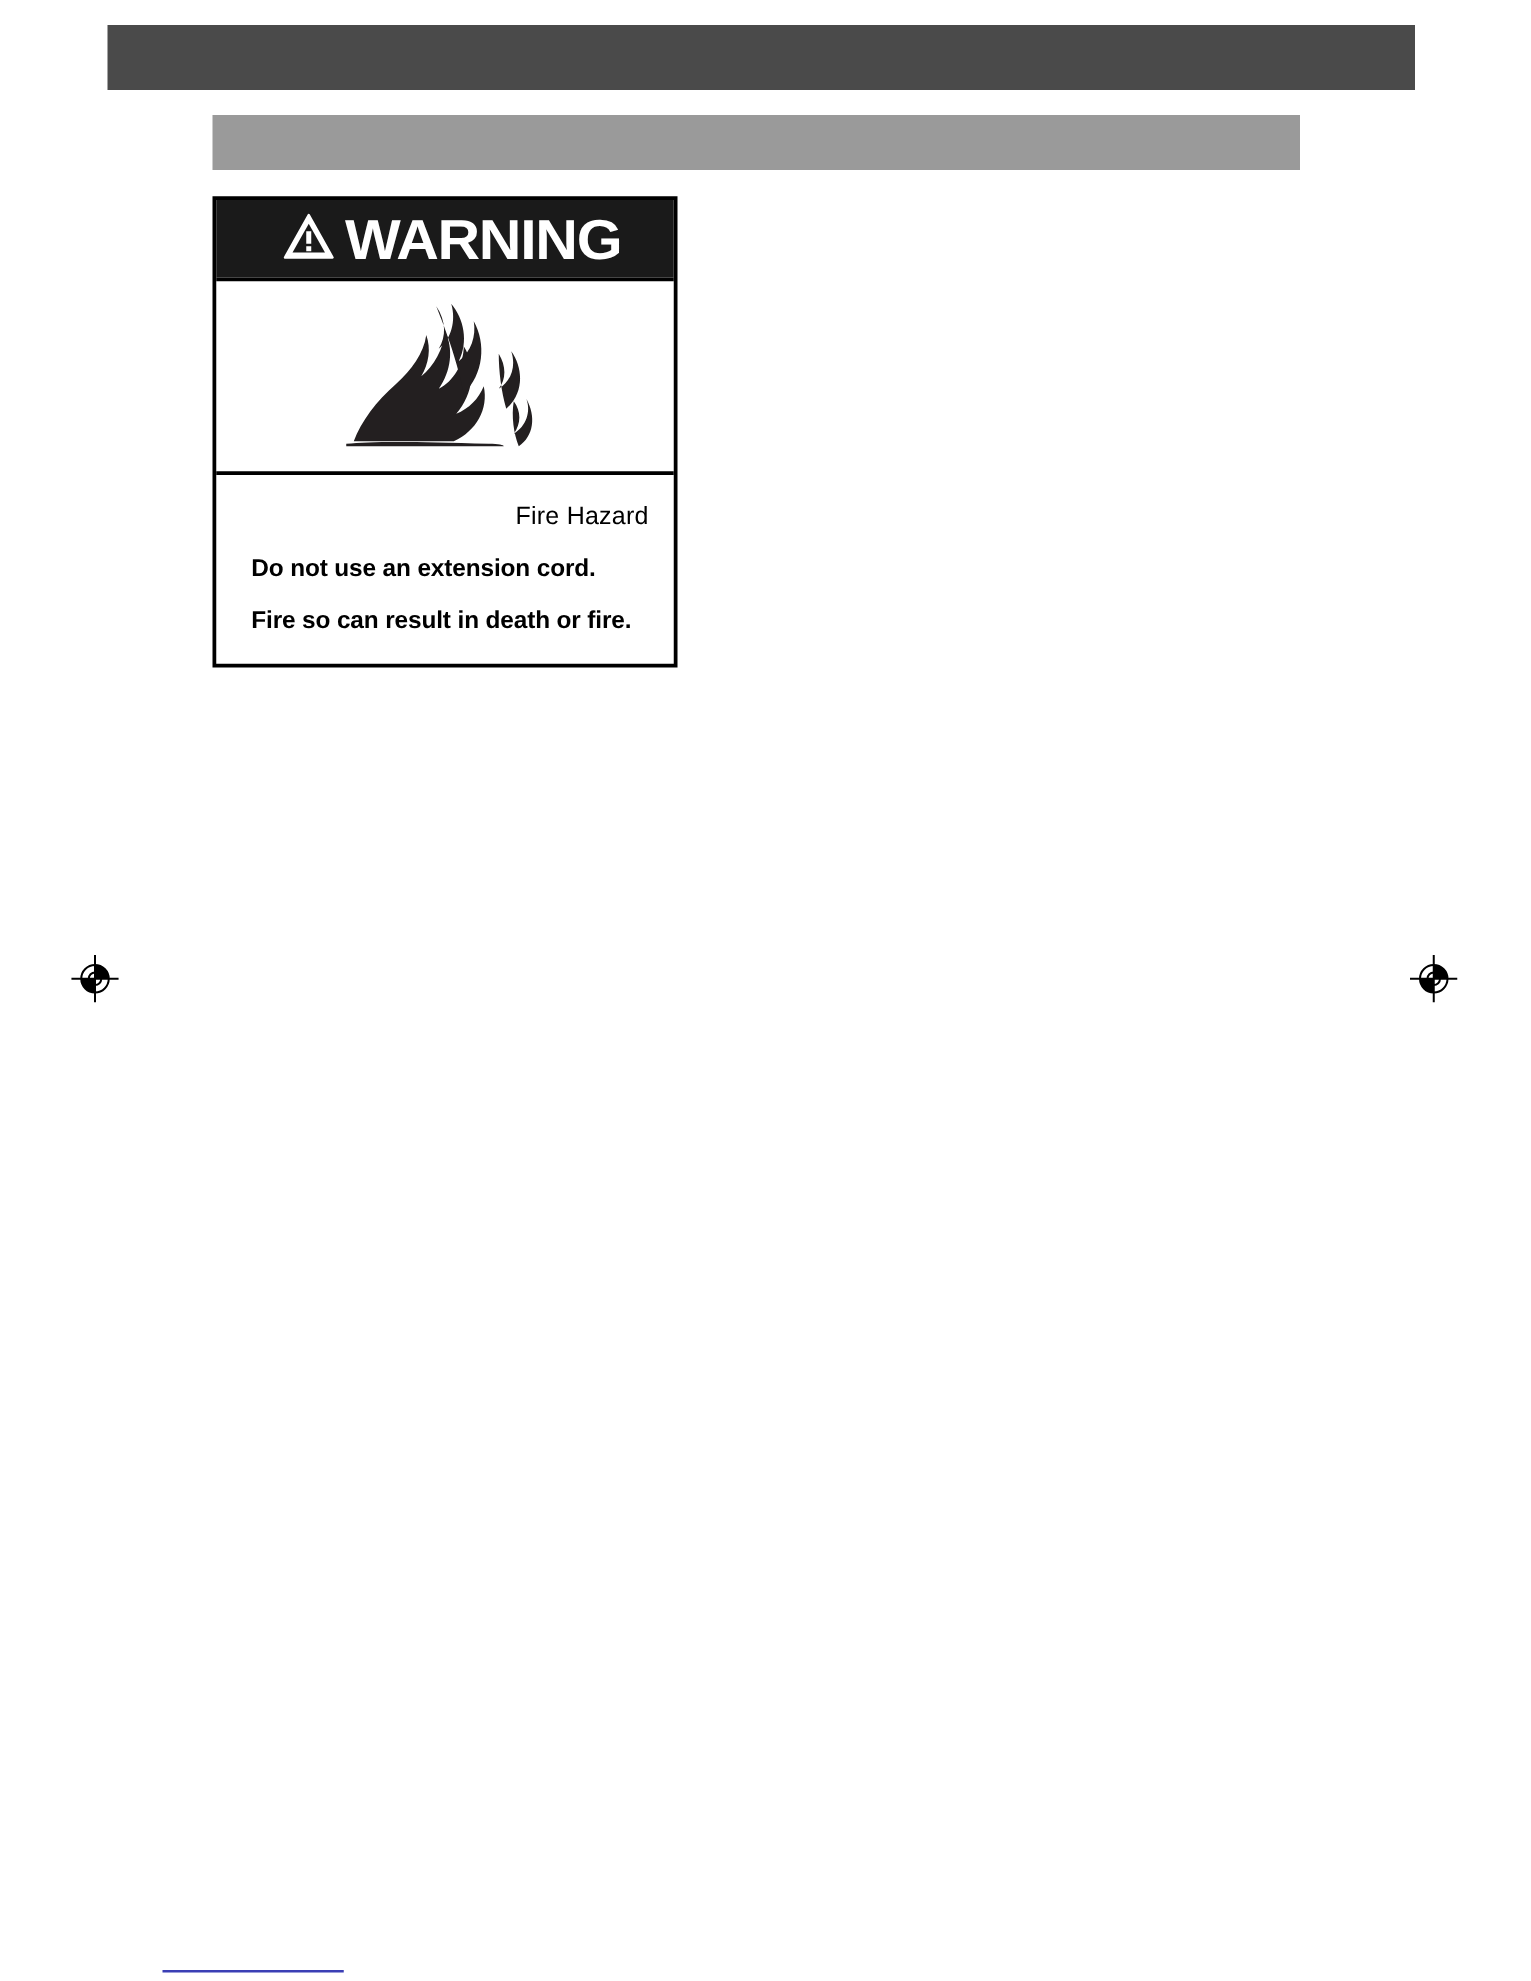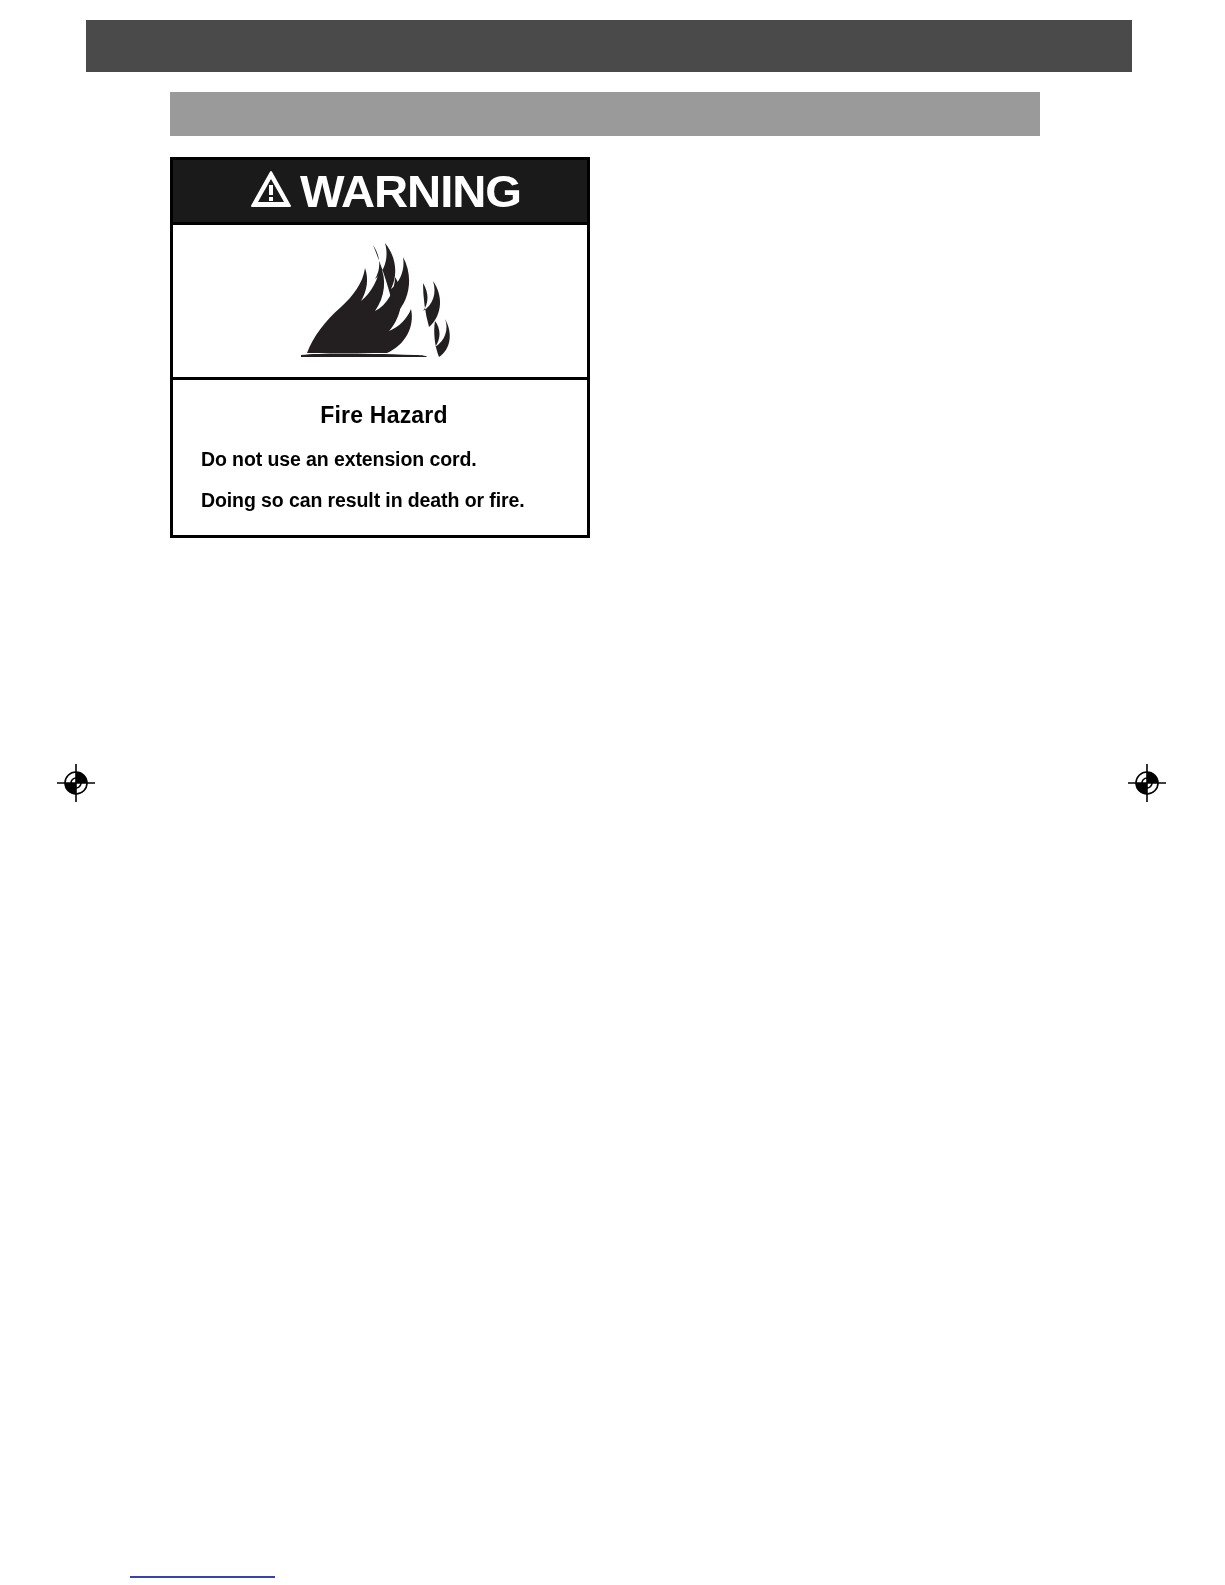--- a/index.html
+++ b/index.html
@@ -34,21 +34,21 @@
     width: 870px;
     height: 44px;
     background: #9a9a9a;
   }
 
   
   .warning-label {
     position: absolute;
     left: 170px;
     top: 157px;
-    width: 420px;
+    width: 372px;
     box-sizing: border-box;
     border: 3px solid #000000;
     background: #ffffff;
   }
 
   .warning-banner {
     background: #1a1a1a;
     height: 62px;
     display: flex;
     align-items: center;
@@ -75,23 +75,23 @@
     height: 152px;
     display: flex;
     align-items: center;
     justify-content: center;
   }
 
   .message-cell {
     padding: 22px 20px 22px 28px;
   }
   .msg-title {
-    font-weight: bold;
-    font-size: 23px;
-    text-align: center;
+    font-weight: normal;
+    font-size: 20px;
+    text-align: right;
     margin: 0 0 18px 0;
     letter-spacing: 0.2px;
   }
   .msg-line {
     font-weight: bold;
     font-size: 19.5px;
     line-height: 1.28;
     margin: 16px 0 16px 0;
     letter-spacing: -0.1px;
   }
@@ -154,21 +154,21 @@
 
           <path d="M6 120 C26 118 58 118 120 120 C128 120 132 121 132 122 L6 122 Z"></path>
         </g>
       </svg>
     </span>
   </div>
 
   <div class="message-cell">
     <p class="msg-title">Fire Hazard</p>
     <p class="msg-line">Do not use an extension cord.</p>
-    <p class="msg-line">Doing so can result in death or fire.</p>
+    <p class="msg-line">Fire so can result in death or fire.</p>
   </div>
 
 </div>
 
 <div class="reg-mark reg-left">
   <svg width="38" height="38" viewBox="0 0 38 38" aria-hidden="true">
     <circle cx="19" cy="19" r="11" fill="none" stroke="#000000" stroke-width="1.6"></circle>
     <circle cx="19" cy="19" r="5" fill="none" stroke="#000000" stroke-width="1.6"></circle>
     <line x1="19" y1="0" x2="19" y2="38" stroke="#000000" stroke-width="1.6"></line>
     <line x1="0" y1="19" x2="38" y2="19" stroke="#000000" stroke-width="1.6"></line>

